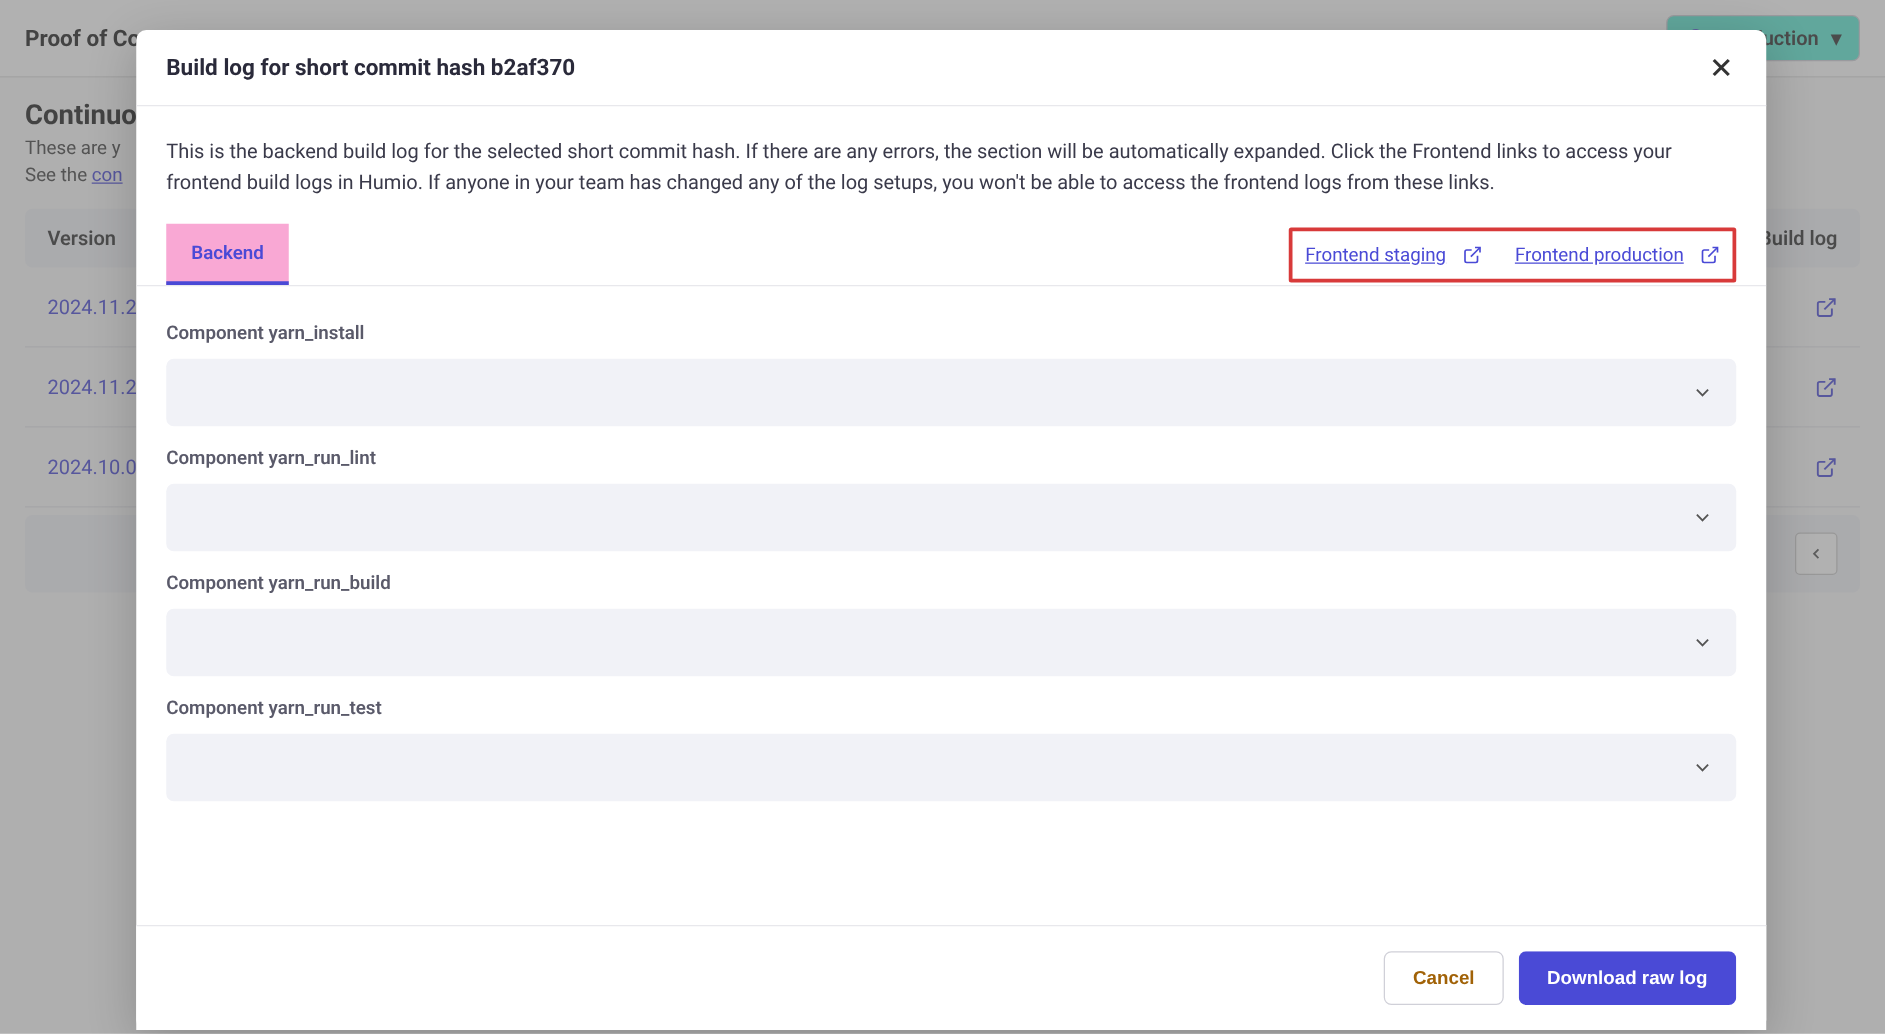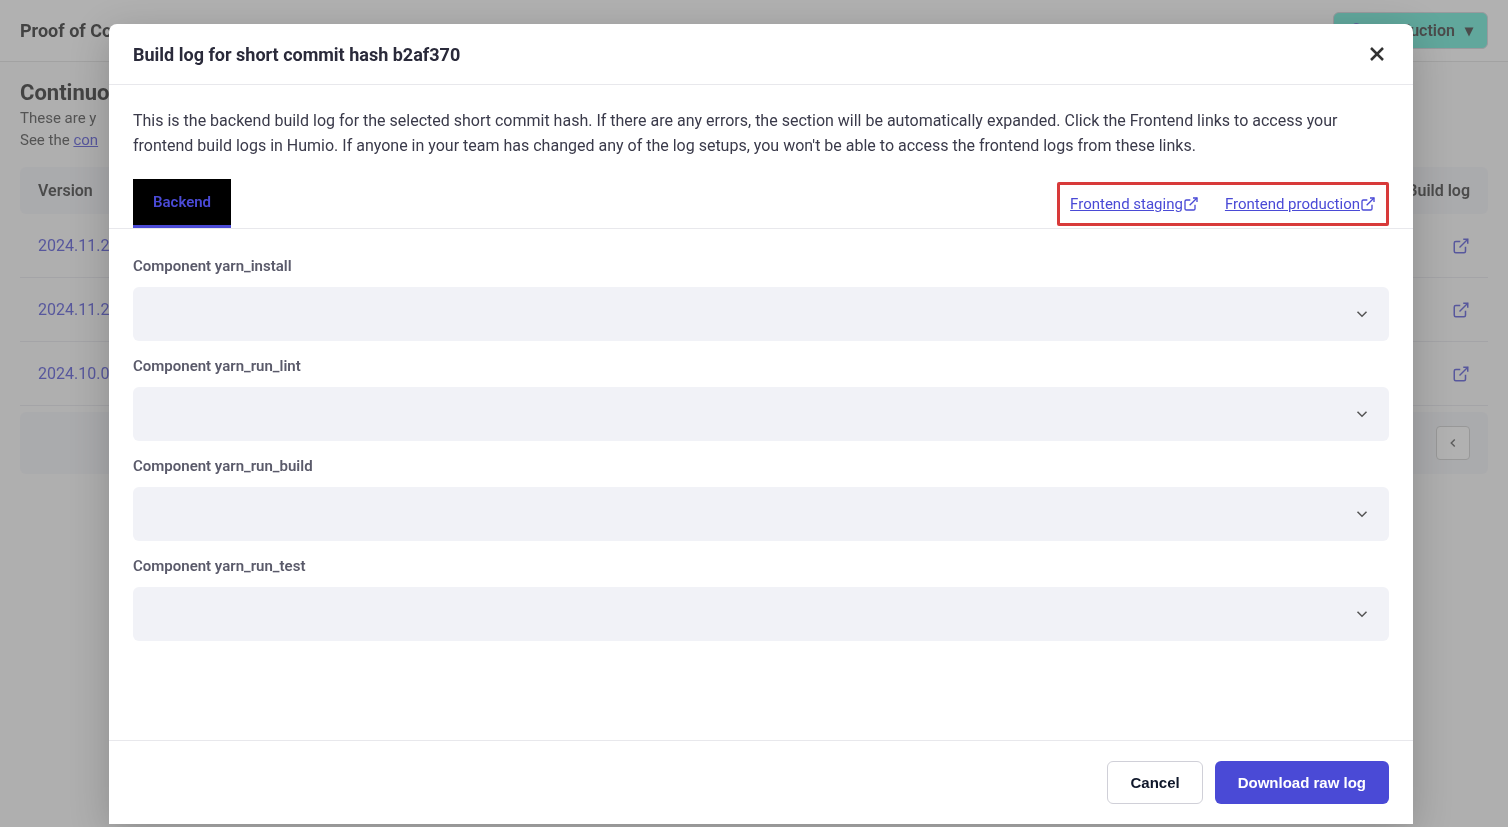--- a/index.html
+++ b/index.html
@@ -189,39 +189,39 @@
     .tab {
       padding: 14px 20px;
       font-size: 15px;
       font-weight: 600;
       color: #666;
       cursor: pointer;
       border-bottom: 3px solid transparent;
     }
     .tab.active {
       color: #4a4ad6;
-      background: #000000;
+      background: #f9a8d4;
       border-bottom-color: #4a4ad6;
     }
     .tab-right {
       display: flex;
       gap: 26px;
       align-items: center;
       border: 3px solid #d83a3a;
       padding: 10px 10px;
       border-radius: 2px;
       margin-bottom: -2px;
     }
     .ext-link {
       color: #4a4ad6;
       text-decoration: underline;
       font-size: 15px;
       display: inline-flex;
       align-items: center;
-      gap: 0;
+      gap: 13px;
     }
     .ext-link svg {
       width: 16px;
       height: 16px;
       flex-shrink: 0;
     }
     .components {
       padding: 12px 24px 40px 24px;
     }
     .component-section {
@@ -260,21 +260,21 @@
       padding: 12px 22px;
       border-radius: 6px;
       font-size: 15px;
       font-weight: 600;
       cursor: pointer;
       border: 1px solid transparent;
     }
     .btn-secondary {
       background: #fff;
       border-color: #d0d0d8;
-      color: #0f172a;
+      color: #a16207;
     }
     .btn-primary {
       background: #4a4ad6;
       color: #fff;
     }
     
     .modal-body::-webkit-scrollbar {
       width: 10px;
     }
     .modal-body::-webkit-scrollbar-thumb {

